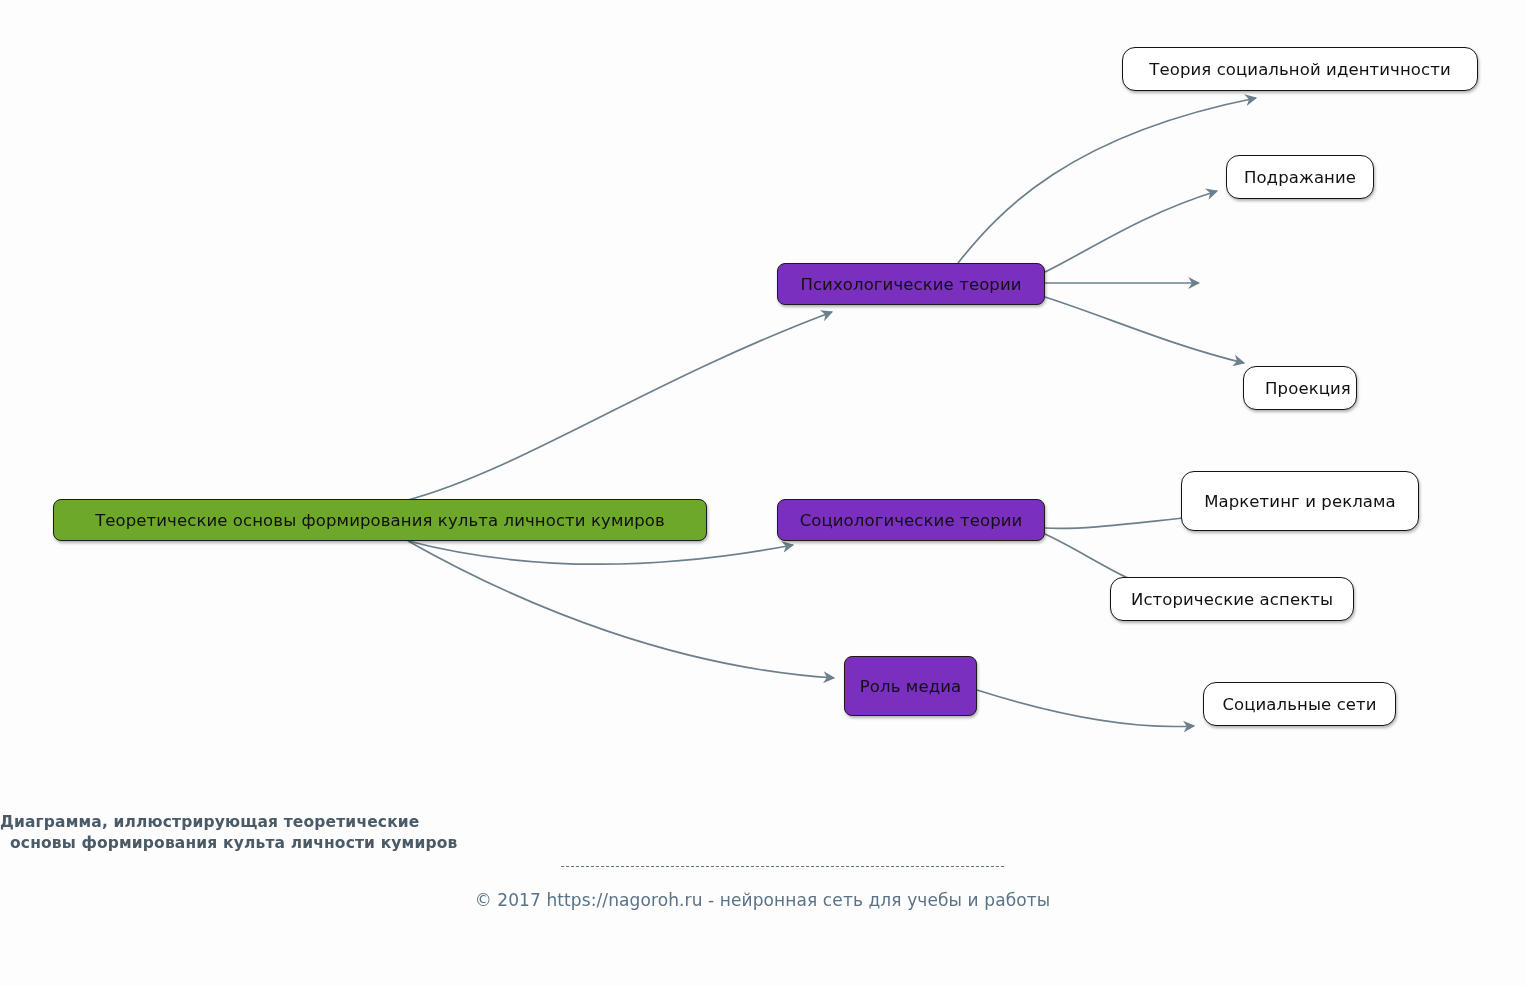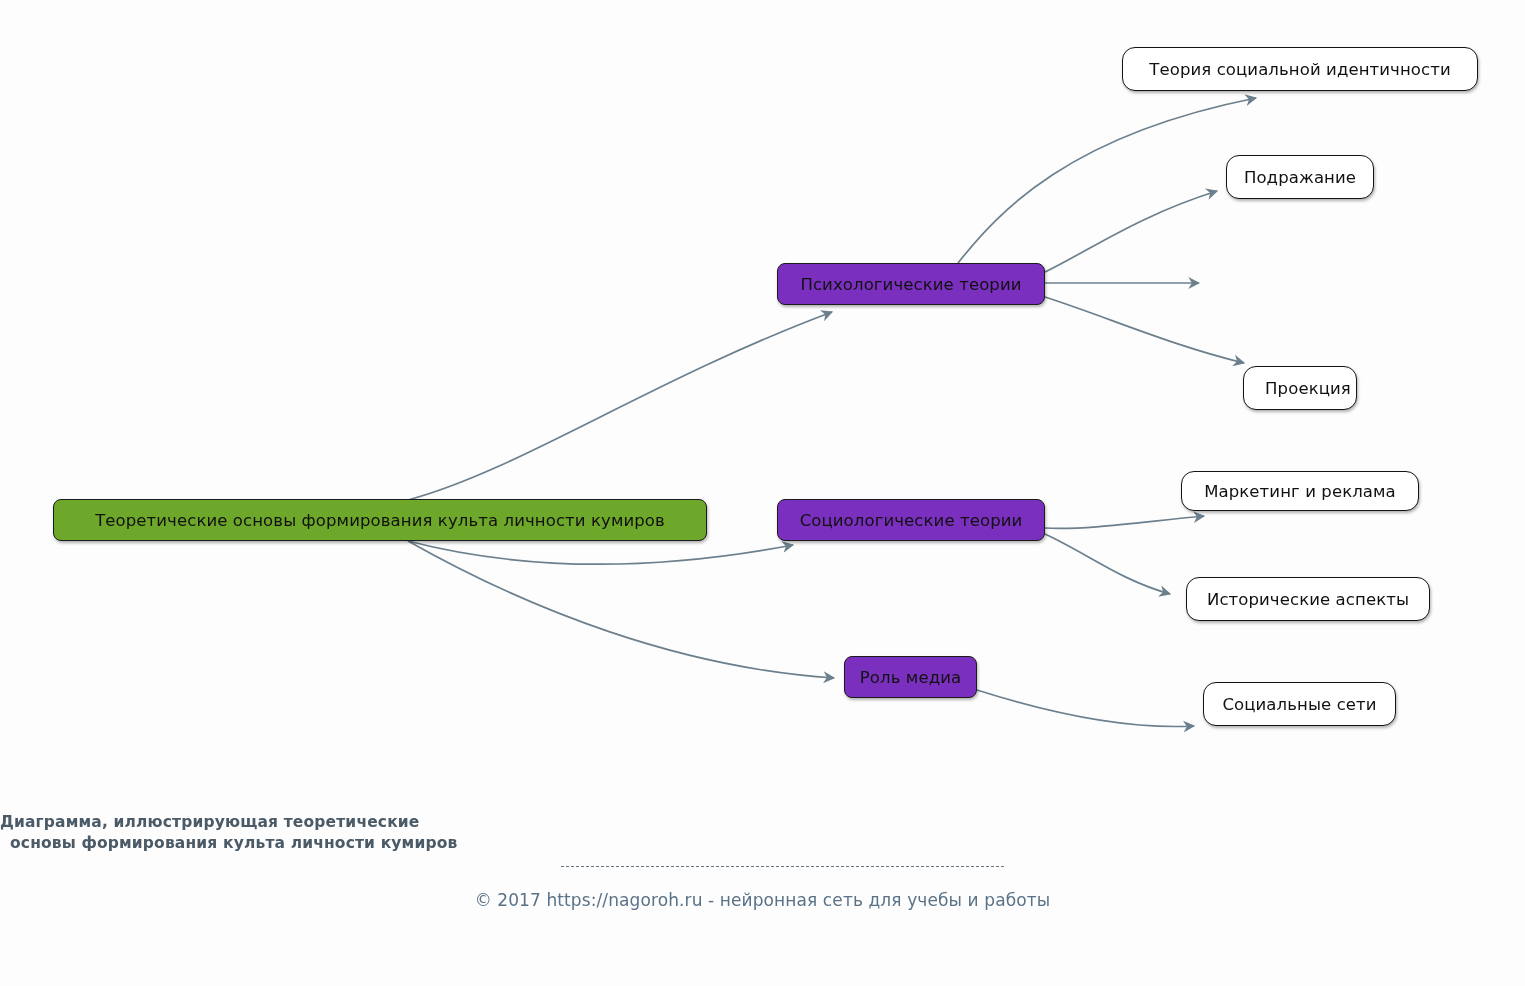--- a/index.html
+++ b/index.html
@@ -111,42 +111,42 @@
   </div>
 
   <div class="node branch" style="left:777px; top:263px; width:268px; height:42px;">
     <span>Психологические теории</span>
   </div>
 
   <div class="node branch" style="left:777px; top:499px; width:268px; height:42px;">
     <span>Социологические теории</span>
   </div>
 
-  <div class="node branch" style="left:844px; top:656px; width:133px; height:42px;">
+  <div class="node branch" style="left:844px; top:656px; width:133px; height:60px;">
     <span>Роль медиа</span>
   </div>
 
   <div class="node leaf" style="left:1122px; top:47px; width:356px; height:44px;justify-content:center;">
     <span>Теория социальной идентичности</span>
   </div>
 
   <div class="node leaf" style="left:1226px; top:155px; width:148px; height:44px;">
     <span>Подражание</span>
   </div>
 
 
   <div class="node leaf" style="left:1243px; top:366px; width:114px; height:44px;padding-left:16px;">
     <span>Проекция</span>
   </div>
 
-  <div class="node leaf" style="left:1181px; top:471px; width:238px; height:40px;">
+  <div class="node leaf" style="left:1181px; top:471px; width:238px; height:60px;">
     <span>Маркетинг и реклама</span>
   </div>
 
-  <div class="node leaf" style="left:1186px; top:577px; width:244px; height:44px;">
+  <div class="node leaf" style="left:1110px; top:577px; width:244px; height:44px;">
     <span>Исторические аспекты</span>
   </div>
 
   <div class="node leaf" style="left:1203px; top:682px; width:193px; height:44px;">
     <span>Социальные сети</span>
   </div>
 
   <div id="caption">
     <span>Диаграмма, иллюстрирующая теоретические</span>
     <span id="caption-line2">основы формирования культа личности кумиров</span>

